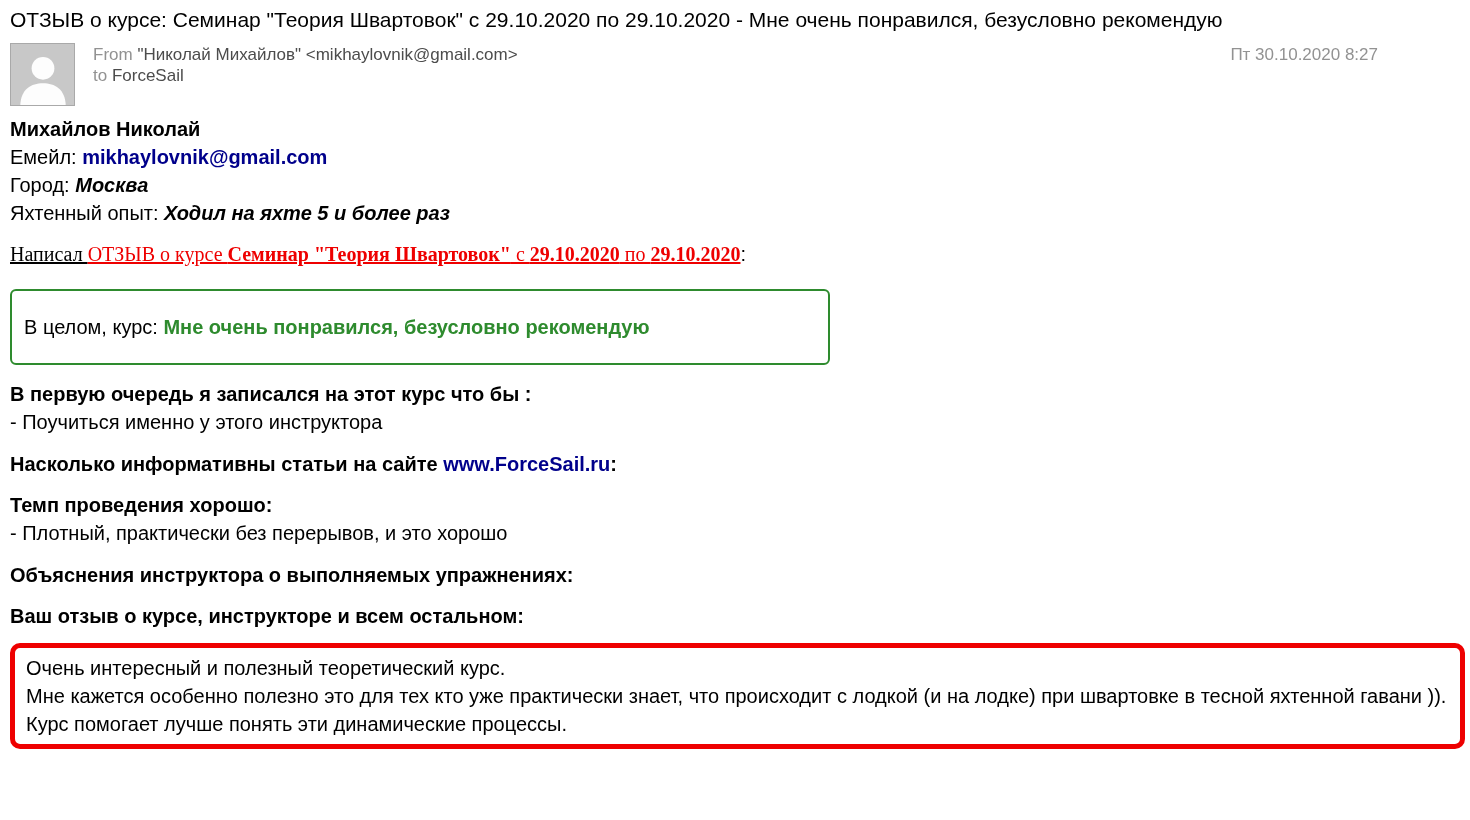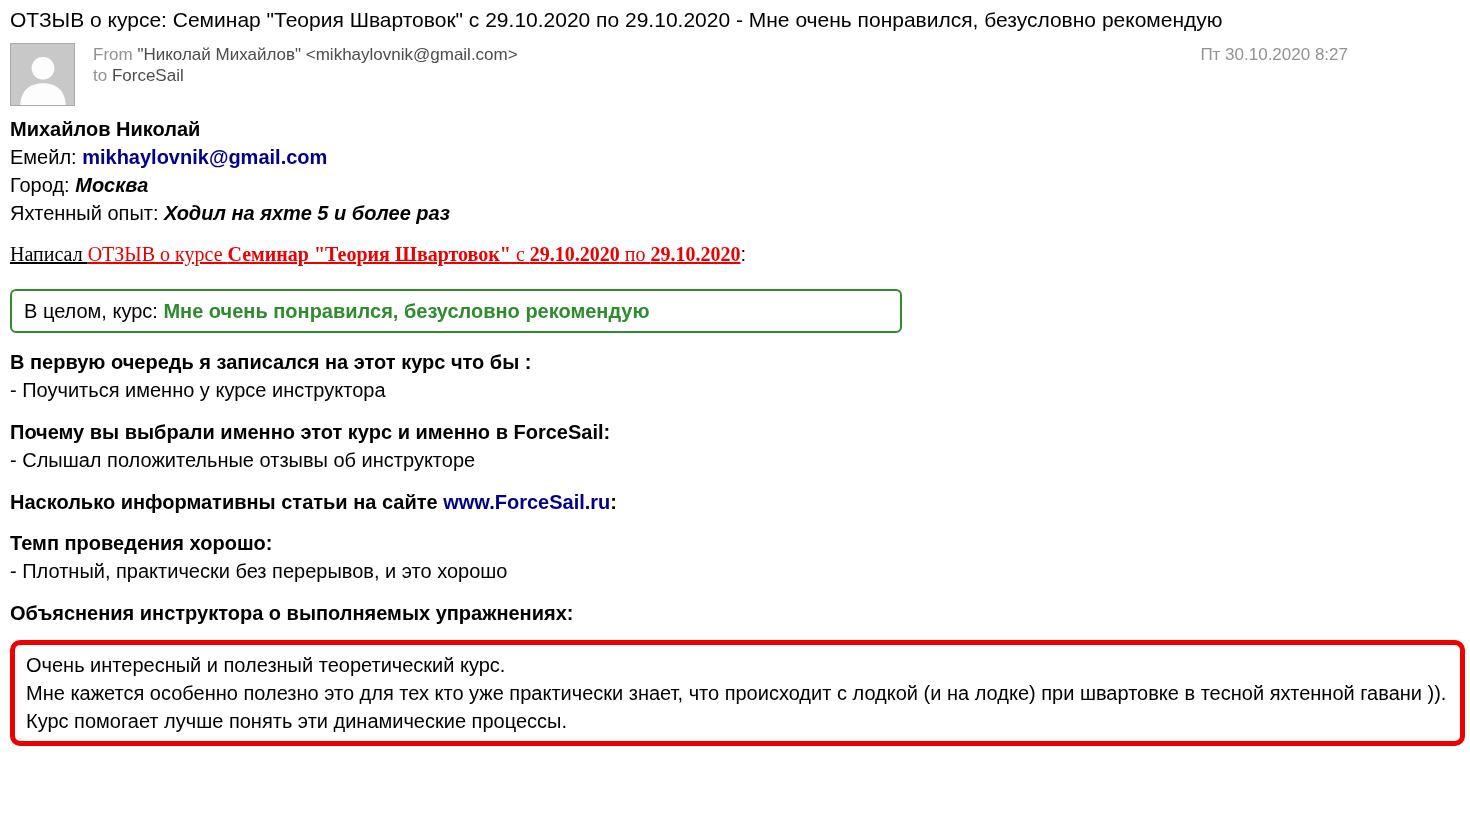--- a/index.html
+++ b/index.html
@@ -23,21 +23,21 @@
     width: 65px; height: 63px; flex: 0 0 auto;
     background: var(--avatar_bg, #c8c8c8);
     border: 1px solid var(--avatar_border, #a9a9a9);
     display: flex; align-items: flex-end; justify-content: center; overflow: hidden;
   }
   .avatar svg { display: block; }
   .header-text { margin-left: 18px; padding-top: 1px; font-size: 17px; line-height: 21px; }
   .hdr-label { color: var(--gray_light, #979797); }
   .hdr-value { color: var(--gray_dark, #4c4c4c); }
   .header-date {
-    margin-left: auto; margin-right: 112px; padding-top: 2px;
+    margin-left: auto; margin-right: 82px; padding-top: 2px;
     font-size: 17px; color: var(--gray_light, #8f8f8f); white-space: nowrap;
   }
 
   
   .sender-block { margin-top: 9px; font-size: 20px; line-height: 28px; }
   .sender-name { font-weight: bold; }
   .plain-label { font-weight: normal; text-align: right; }
   .bold-val { font-weight: bold; font-style: italic; }
   a.mail-link, .navy-link {
     color: var(--link, #00008b); font-weight: bold;
@@ -45,23 +45,23 @@
   }
 
   
   .review-line { margin-top: 13px; font-size: 20px; line-height: 28px; }
   .u { text-decoration: underline; font-family: Liberation Serif, serif; }
   .red { color: var(--red, #ee0000); }
   .red-bold { color: var(--red, #ee0000); font-weight: bold; }
 
   
   .overall-box {
-    margin: 21px 0 15px 0; width: 892px;
+    margin: 21px 0 15px 0; width: 820px;
     border: 2px solid var(--green, #2e8b2e); border-radius: 6px;
-    padding: 8px 12px; font-size: 20px; line-height: 24px;
+    padding: 24px 12px; font-size: 20px; line-height: 24px;
     background: #fff;
   }
   .overall-value { color: var(--green, #2e8b2e); font-weight: bold; }
 
   
   .qa-block { margin-bottom: 13px; }
   .question { font-weight: bold; font-size: 20px; line-height: 28px; }
   .answer { font-size: 20px; line-height: 29px; }
 
   
@@ -113,43 +113,42 @@
   <div class="review-line">
     <span class="u">Написал </span><span class="u red">ОТЗЫВ о курсе </span><span class="u red-bold">Семинар "Теория Швартовок"</span><span class="u red"> с </span><span class="u red-bold">29.10.2020</span><span class="u red"> по </span><span class="u red-bold">29.10.2020</span><span>:</span>
   </div>
 
   <div class="overall-box">
     <span>В целом, курс: </span><span class="overall-value">Мне очень понравился, безусловно рекомендую</span>
   </div>
 
   <div class="qa-block">
     <div class="question">В первую очередь я записался на этот курс что бы :</div>
-    <div class="answer">- Поучиться именно у курсе инструктора</div>
+    <div class="answer">- Поучиться именно у этого инструктора</div>
   </div>
 
-  <div class="qa-block">
-    <div class="question">Почему вы выбрали именно этот курс и именно в ForceSail:</div>
-    <div class="answer">- Слышал положительные отзывы об инструкторе</div>
-  </div>
 
   <div class="qa-block">
     <div class="question">
       <span>Насколько информативны статьи на сайте </span><a class="navy-link">www.ForceSail.ru</a><span>:</span>
     </div>
   </div>
 
   <div class="qa-block">
     <div class="question">Темп проведения хорошо:</div>
     <div class="answer">- Плотный, практически без перерывов, и это хорошо</div>
   </div>
 
   <div class="qa-block">
     <div class="question">Объяснения инструктора о выполняемых упражнениях:</div>
   </div>
 
+  <div class="qa-block">
+    <div class="question">Ваш отзыв о курсе, инструкторе и всем остальном:</div>
+  </div>
 
   <div class="review-box">
     <div>Очень интересный и полезный теоретический курс.</div>
     <div>Мне кажется особенно полезно это для тех кто уже практически знает, что происходит с лодкой (и на лодке) при швартовке в тесной яхтенной гавани )).</div>
     <div>Курс помогает лучше понять эти динамические процессы.</div>
   </div>
 
 </div>
 
 </body></html>

